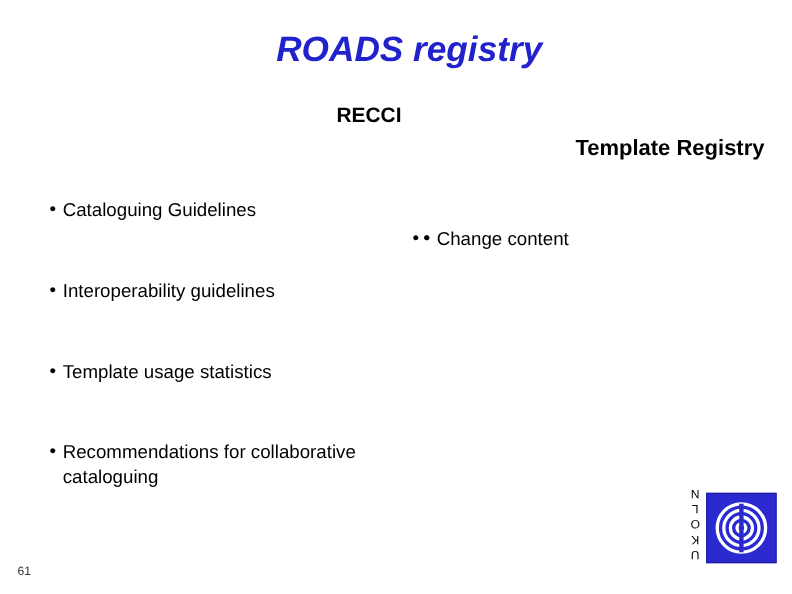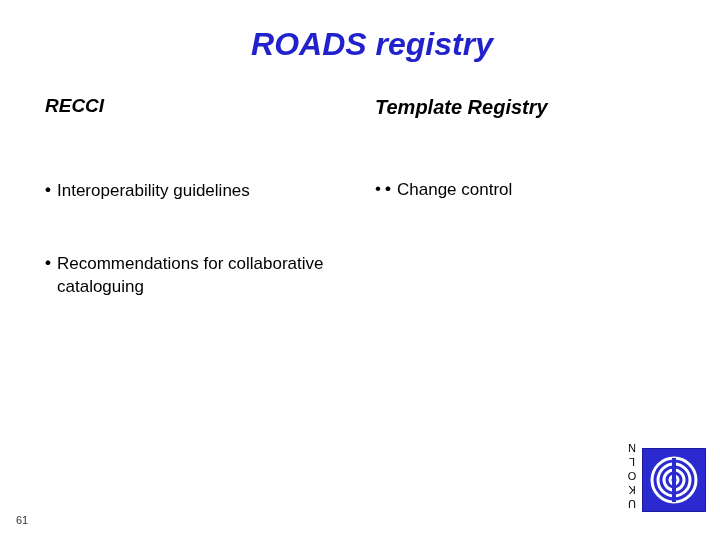--- a/index.html
+++ b/index.html
@@ -42,27 +42,28 @@
     width: 320px;
   }
   .col-right {
     left: 375px;
     top: 95px;
     width: 320px;
   }
   .col-heading {
     font-size: 19px;
     font-weight: bold;
-    font-style: italic;
     color: #000000;
     margin: 0 0 0 0;
     line-height: 1.2;
+    text-align: right;
   }
   .col-heading.right {
     font-size: 20px;
+    margin-top: 28px;
   }
   .bullet-list {
     list-style: none;
     margin: 0;
     padding: 0;
   }
   .bullet-item {
     position: relative;
     padding-left: 12px;
     line-height: 1.32;
@@ -128,48 +129,50 @@
 <div class="slide">
 
   <div class="slide-title">ROADS registry</div>
 
   <div class="col col-left">
     <div class="col-heading">RECCI</div>
 
     <div class="bullet-list">
       <div class="bullet-item" style="margin-top:62px;">
         <span class="dot">•</span>
+        <span>Cataloguing Guidelines</span>
       </div>
       <div class="bullet-item" style="margin-top:52px;">
         <span class="dot">•</span>
         <span>Interoperability guidelines</span>
       </div>
       <div class="bullet-item" style="margin-top:51px;">
         <span class="dot">•</span>
+        <span>Template usage statistics</span>
       </div>
       <div class="bullet-item" style="margin-top:50px;">
         <span class="dot">•</span>
         <span>Recommendations for collaborative cataloguing</span>
       </div>
     </div>
   </div>
 
   <div class="col col-right">
     <div class="col-heading right">Template Registry</div>
 
     <div class="bullet-list">
       <div class="bullet-item" style="margin-top:60px;">
         <span class="dot">•</span>
       </div>
       <div class="bullet-item" style="margin-top:52px; padding-left:22px;">
         <span class="dot" style="left:10px;">•</span>
       </div>
       <div class="bullet-item" style="margin-top:38px; padding-left:22px;">
         <span class="dot" style="left:10px;">•</span>
-        <span>Change control</span>
+        <span>Change content</span>
       </div>
     </div>
   </div>
 
   <div class="page-number">61</div>
 
   <div class="logo">
     <div class="logo-text">UKOLN</div>
     <div class="logo-box">
       <svg class="logo-swirl" width="52" height="52" viewBox="0 0 52 52">

